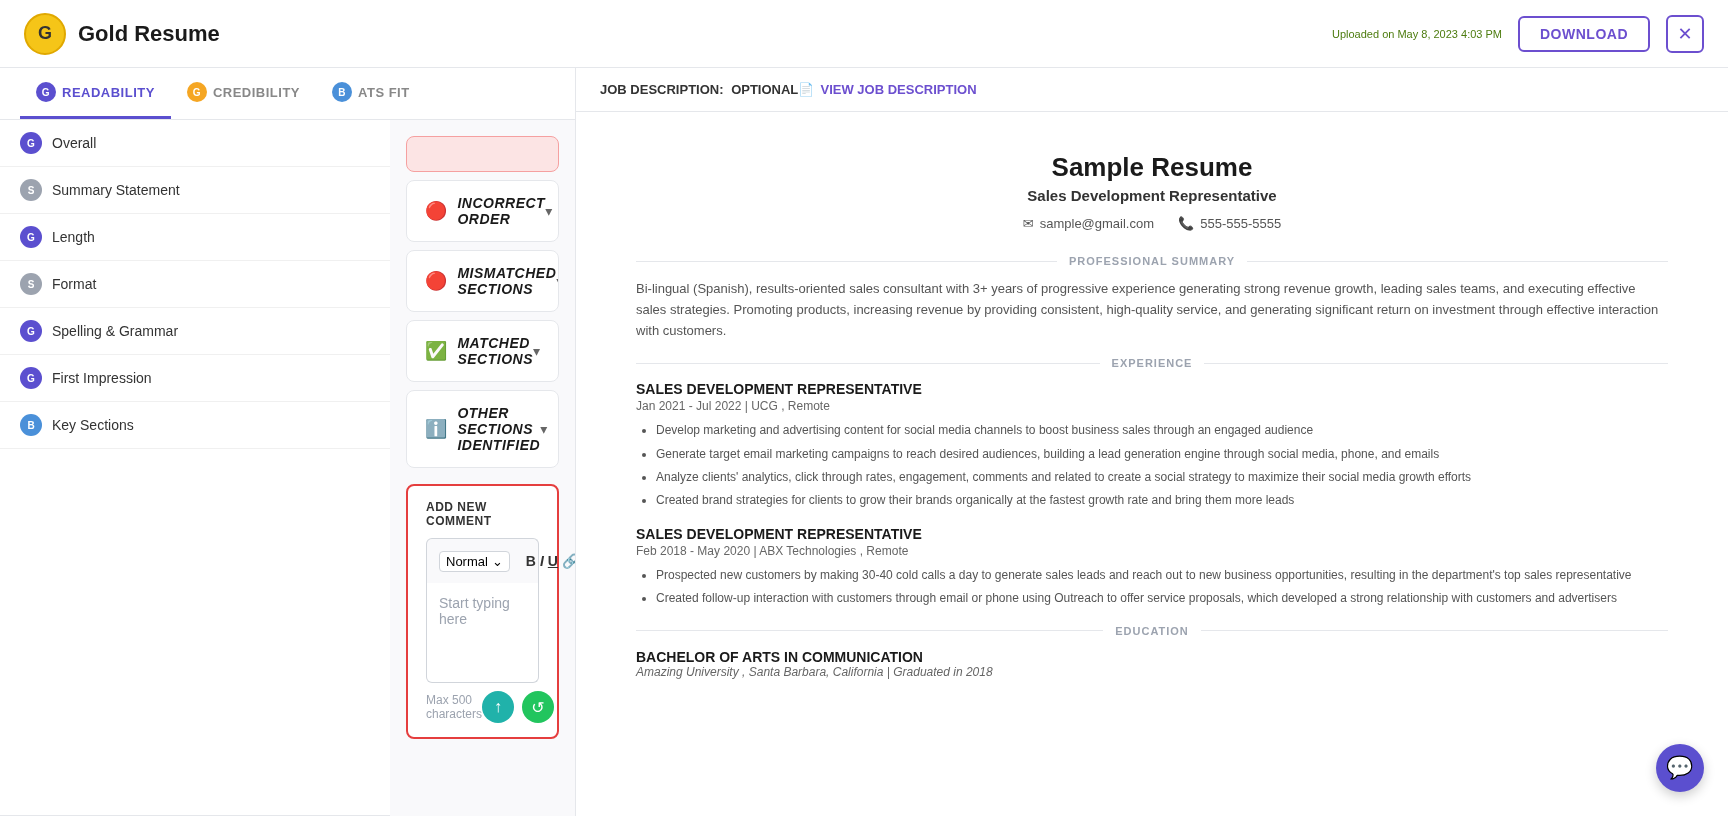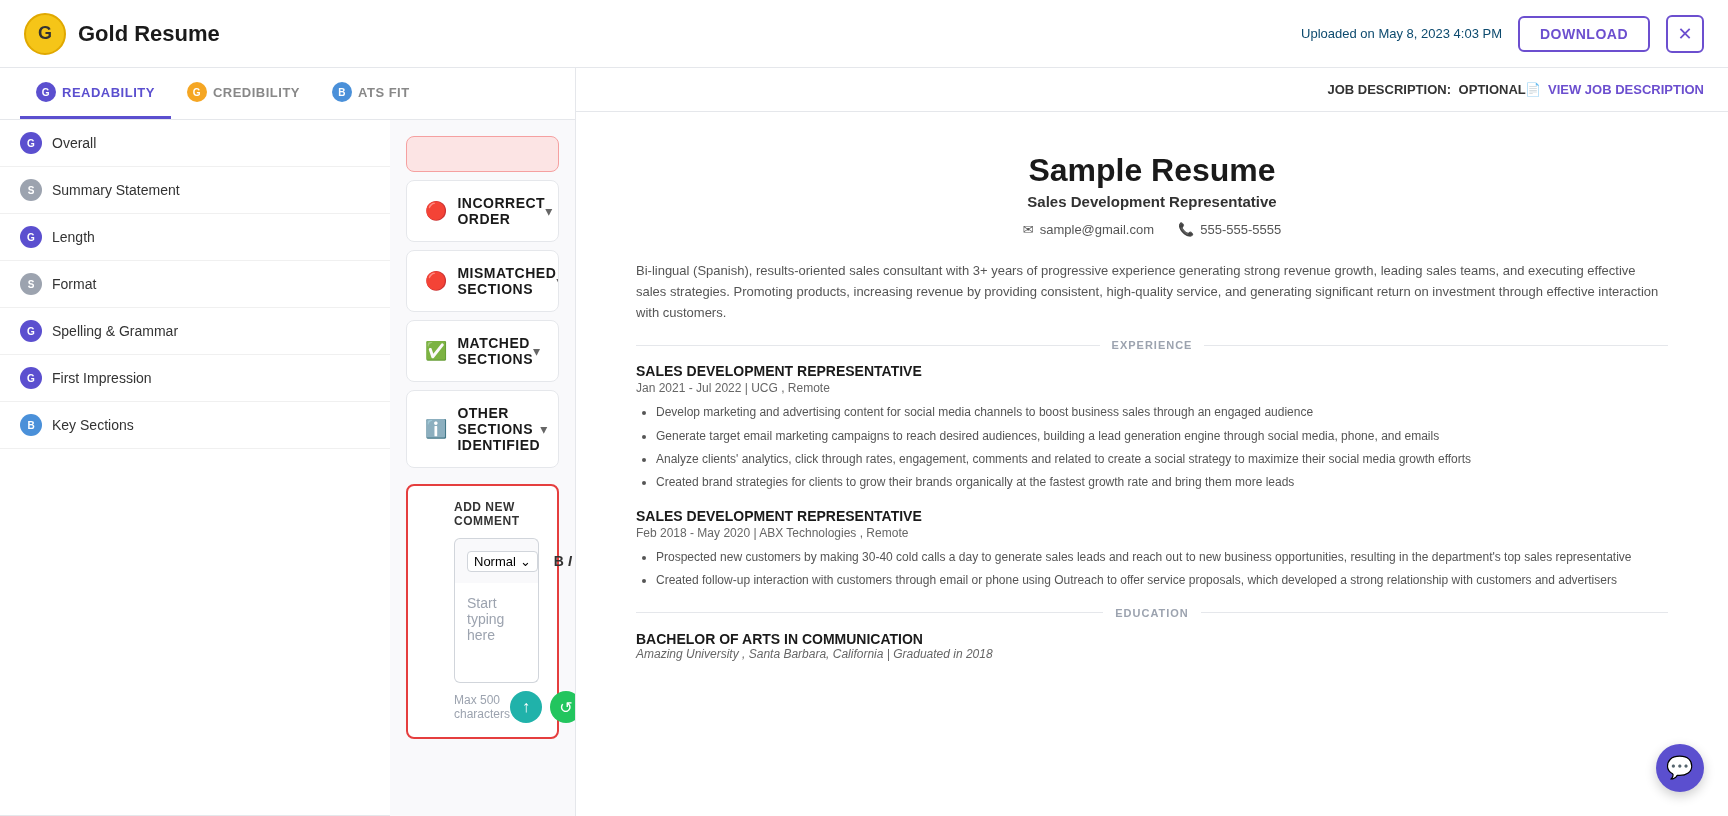--- a/index.html
+++ b/index.html
@@ -19,21 +19,21 @@
     .header-left { display: flex; align-items: center; gap: 12px; }
     .logo-circle {
       width: 42px; height: 42px; border-radius: 50%;
       background: #f5c518;
       display: flex; align-items: center; justify-content: center;
       font-weight: 700; font-size: 18px; color: #333;
       border: 2px solid #e0a800;
     }
     .app-title { font-size: 22px; font-weight: 600; color: #1a1a1a; }
     .header-right { display: flex; align-items: center; gap: 16px; }
-    .upload-date { font-size: 13px; color: #0c4a6e; }
+    .upload-date { font-size: 11px; color: #4d7c0f; }
     .download-btn {
       border: 2px solid #6c4fcf; color: #6c4fcf;
       background: white; padding: 8px 20px;
       border-radius: 6px; font-weight: 600; font-size: 14px;
       cursor: pointer; letter-spacing: 0.5px;
     }
     .close-btn {
       border: 2px solid #6c4fcf; color: #6c4fcf;
       background: white; width: 38px; height: 38px;
       border-radius: 6px; font-size: 18px; cursor: pointer;
@@ -158,37 +158,37 @@
       margin-bottom: 8px;
       border: 1px solid #e5e7eb;
       overflow: hidden;
     }
     .accordion-header {
       display: flex; align-items: center; justify-content: space-between;
       padding: 14px 18px; cursor: pointer;
     }
     .accordion-header-left { display: flex; align-items: center; gap: 10px; }
     .acc-icon { font-size: 18px; }
-    .acc-title { font-size: 14px; font-weight: 700; color: #1a1a1a; letter-spacing: 0.5px; }
+    .acc-title { font-size: 14px; font-weight: 700; color: #1a1a1a; letter-spacing: 0.5px; font-style: italic; }
     .chevron { color: #666; font-size: 14px; }
 
     
     .comments-section {
       background: white;
       border: 2px solid #e53e3e;
       border-radius: 8px;
       margin-top: 8px;
     }
     .comments-header {
       display: flex; align-items: center; justify-content: space-between;
       padding: 14px 18px;
       border-bottom: 1px solid #e5e7eb;
     }
     .comments-title { font-size: 14px; font-weight: 700; letter-spacing: 0.5px; }
-    .comments-body { padding: 14px 18px; margin-left: 28px; }
+    .comments-body { padding: 14px 18px; }
     .add-comment-label { font-size: 12px; font-weight: 700; color: #333; letter-spacing: 0.5px; margin-bottom: 10px; }
 
     
     .editor-toolbar {
       display: flex; align-items: center; gap: 4px;
       padding: 8px 12px;
       border: 1px solid #d1d5db;
       border-bottom: none;
       border-radius: 6px 6px 0 0;
       background: #f9f9fb;
@@ -233,35 +233,35 @@
     .btn-green { background: #22c55e; color: white; border: none; }
 
     
     .right-panel {
       flex: 1;
       background: white;
       overflow-y: auto;
       border-left: 1px solid #e5e7eb;
     }
     .resume-header-bar {
-      display: flex; align-items: center; justify-content: flex-end;
+      display: flex; align-items: center; justify-content: flex-start;
       padding: 14px 24px;
       border-bottom: 1px solid #e5e7eb;
       background: white;
     }
     .job-desc-label { font-size: 13px; color: #666; }
     .job-desc-label span { font-weight: 700; color: #333; }
     .view-job-btn {
       display: flex; align-items: center; gap: 6px;
       font-size: 13px; color: #6c4fcf; font-weight: 600;
       cursor: pointer; border: none; background: none;
     }
 
     .resume-content { padding: 40px 60px; }
-    .resume-name { text-align: center; font-size: 32px; font-weight: 700; color: #1a1a1a; margin-bottom: 4px; }
+    .resume-name { text-align: center; font-size: 26px; font-weight: 700; color: #1a1a1a; margin-bottom: 4px; }
     .resume-title-pos { text-align: center; font-size: 15px; font-weight: 600; color: #333; margin-bottom: 12px; }
     .resume-contact {
       display: flex; justify-content: center; gap: 24px;
       font-size: 13px; color: #555; margin-bottom: 24px;
     }
     .contact-item { display: flex; align-items: center; gap: 6px; }
 
     .section-divider {
       display: flex; align-items: center; gap: 12px;
       margin: 16px 0 12px;
@@ -466,20 +466,25 @@
           <div class="contact-item">
             <span>✉</span>
             <span>sample@gmail.com</span>
           </div>
           <div class="contact-item">
             <span>📞</span>
             <span>555-555-5555</span>
           </div>
         </div>
 
+        <div class="section-divider">
+          <div class="section-divider-line"></div>
+          <span class="section-divider-title">PROFESSIONAL SUMMARY</span>
+          <div class="section-divider-line"></div>
+        </div>
         <p class="resume-summary">Bi-lingual (Spanish), results-oriented sales consultant with 3+ years of progressive experience generating strong revenue growth, leading sales teams, and executing effective sales strategies. Promoting products, increasing revenue by providing consistent, high-quality service, and generating significant return on investment through effective interaction with customers.</p>
 
         <div class="section-divider">
           <div class="section-divider-line"></div>
           <span class="section-divider-title">EXPERIENCE</span>
           <div class="section-divider-line"></div>
         </div>
 
         <div class="job-entry">
           <div class="job-title-text">SALES DEVELOPMENT REPRESENTATIVE</div>

